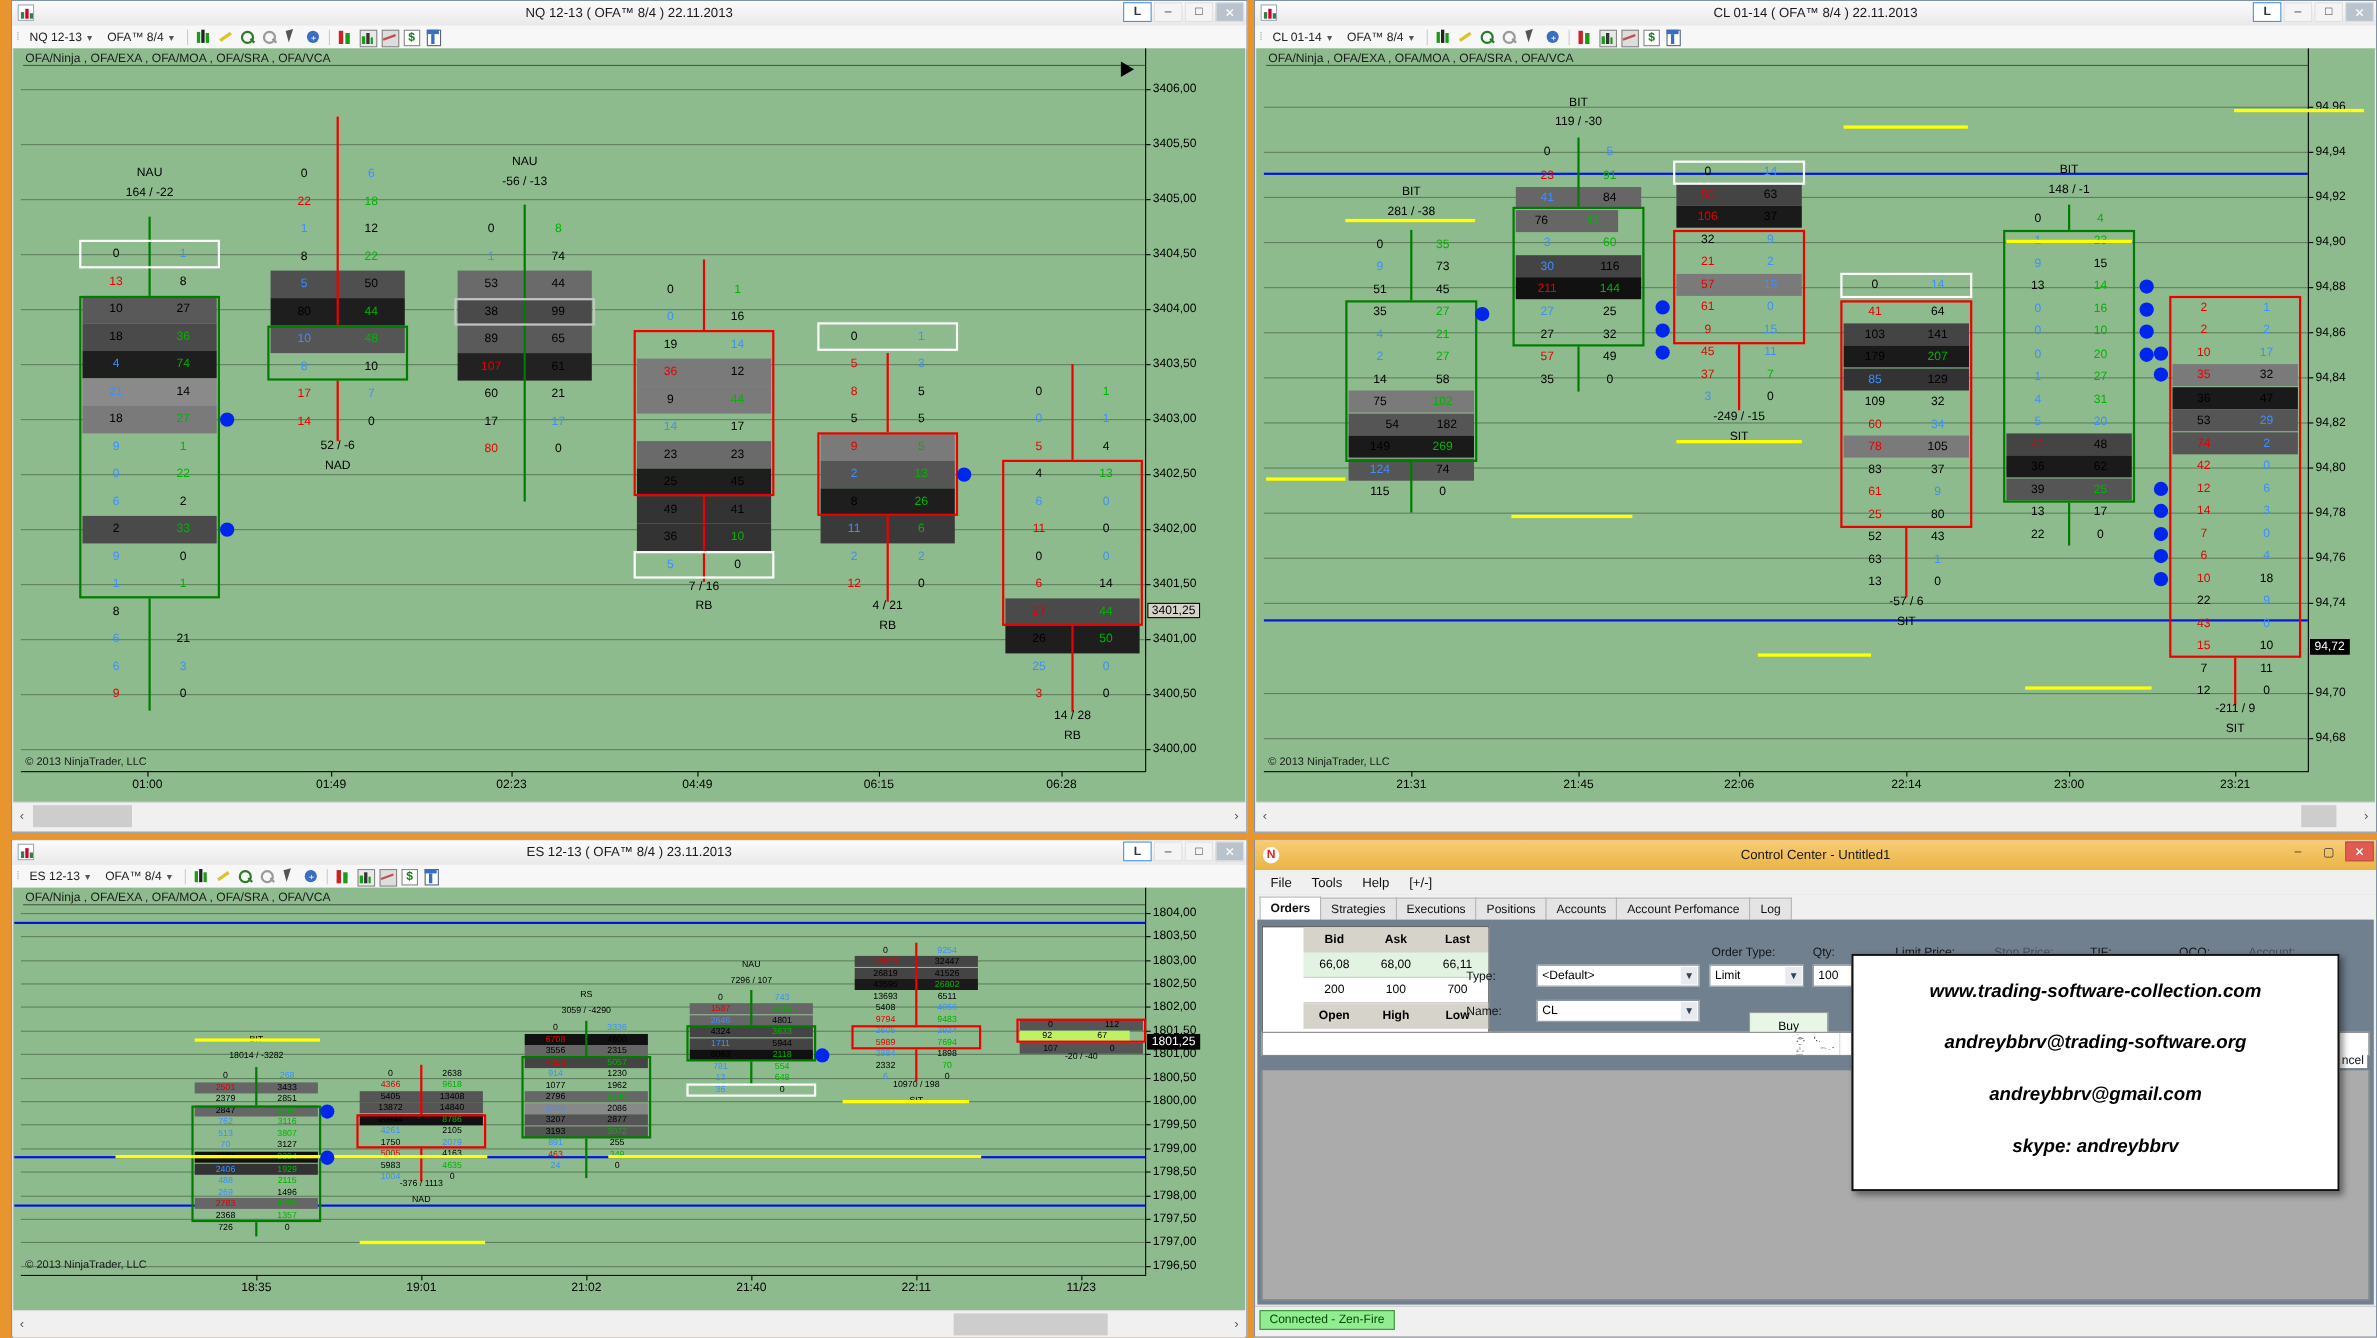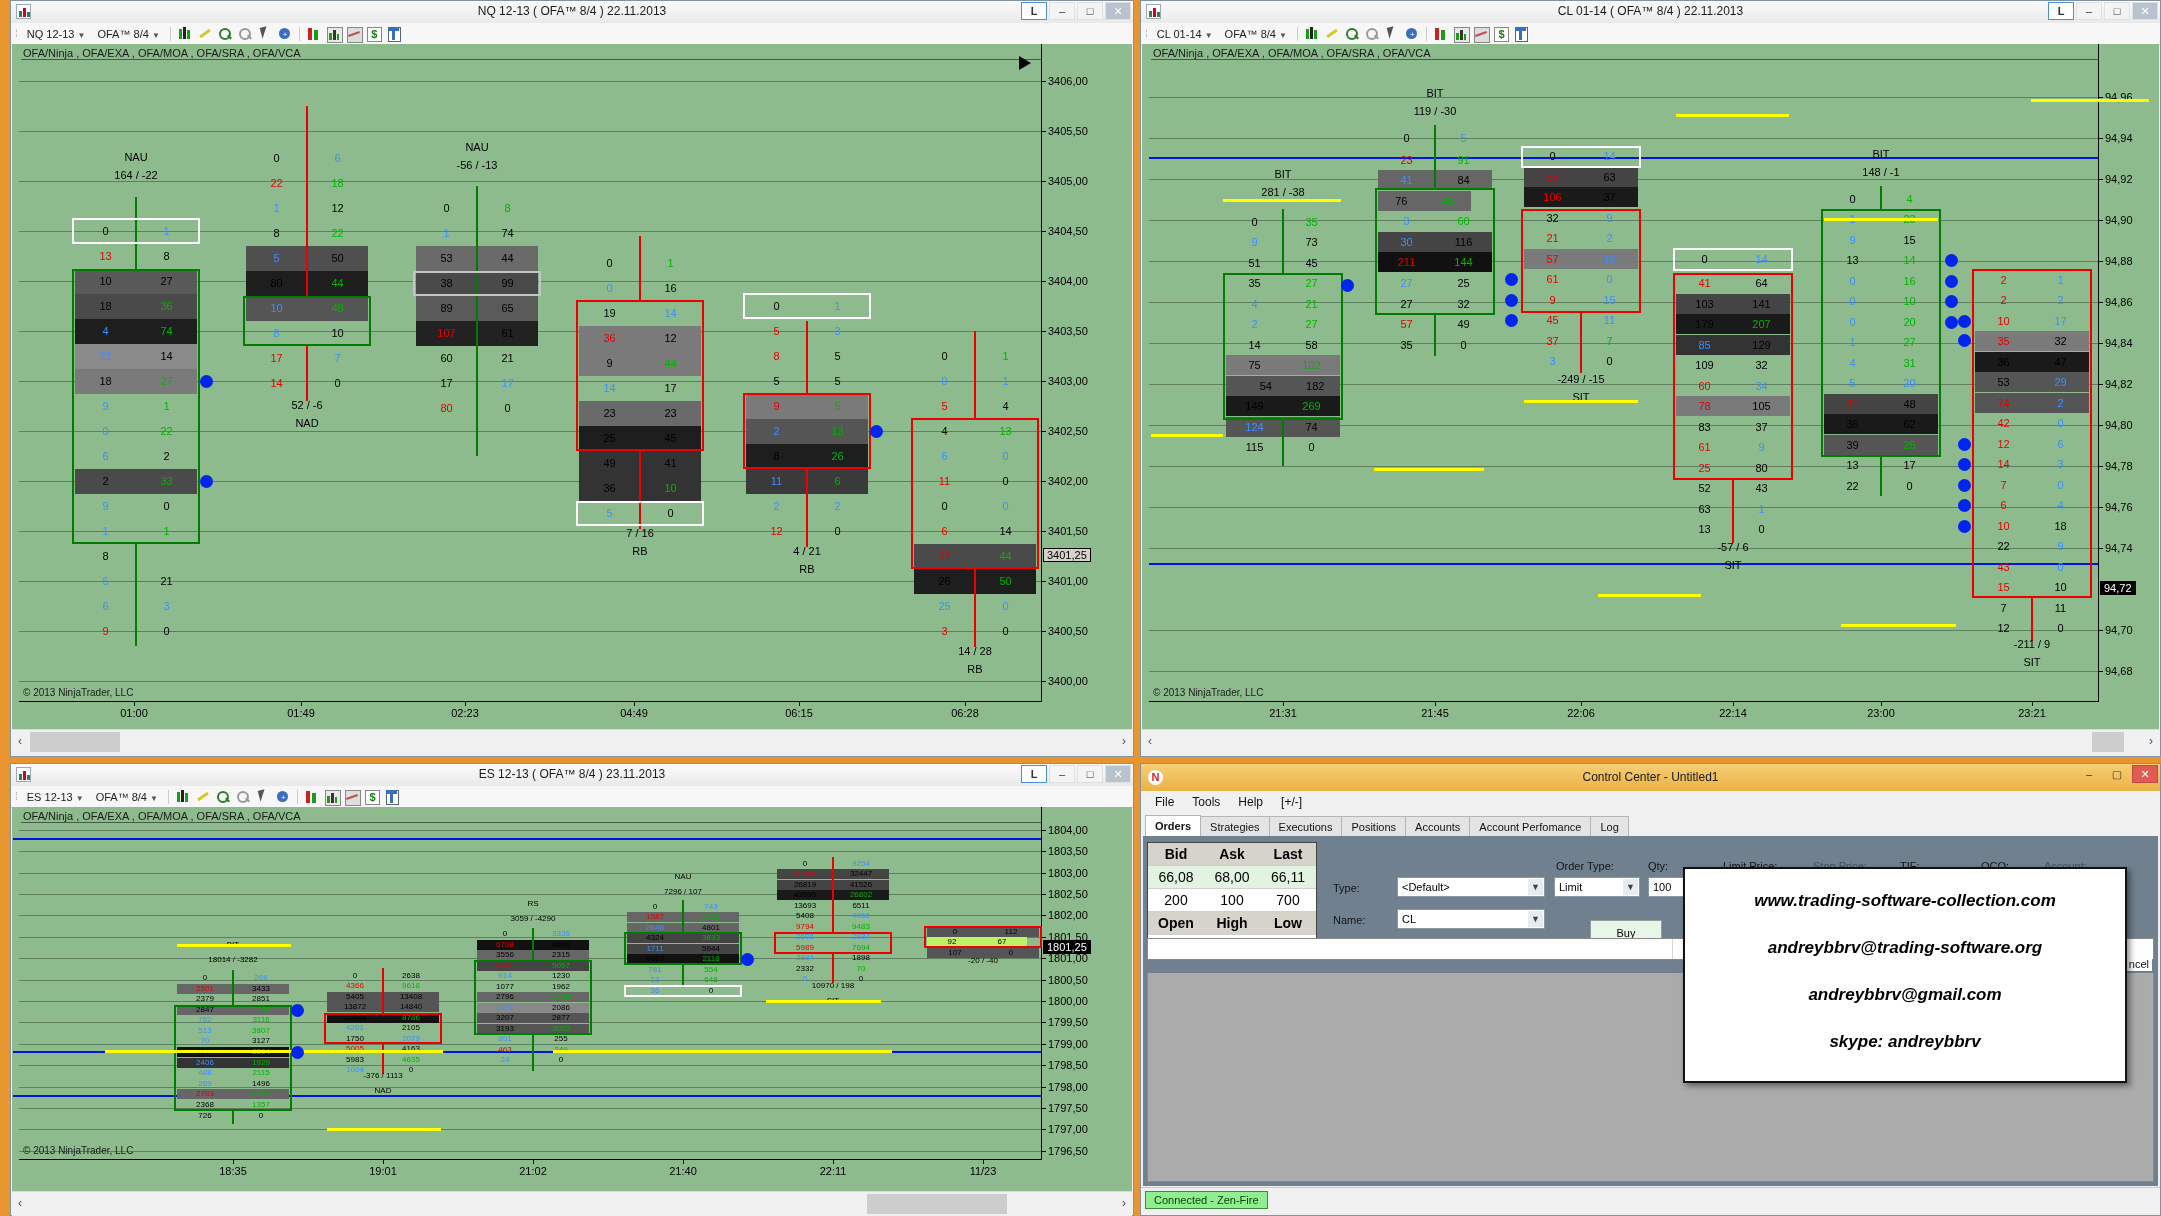--- a/index.html
+++ b/index.html
@@ -44,21 +44,21 @@
   .sthumb{position:absolute;top:2px;height:20px;background:#cdcdcd;}
   
   #cc .cc-title{position:absolute;left:0;top:0;right:0;height:27px;background:linear-gradient(#f8cd74,#eab345);}
   #cc .cc-title .title{position:absolute;left:0;right:0;top:6px;text-align:center;font-size:12px;color:#1a1a1a;}
   #cc .ntlogo{position:absolute;left:7px;top:6px;width:15px;height:15px;border-radius:8px;background:#fff;color:#d22;font-weight:bold;font-size:11px;text-align:center;line-height:15px;}
   .menubar{position:absolute;left:0;top:27px;right:0;height:22px;background:#f0f0f0;border-bottom:1px solid #d9d9d9;display:flex;gap:18px;padding-left:14px;align-items:center;font-size:12px;color:#111;}
   .tabstrip{position:absolute;left:0;top:49px;right:0;height:23px;background:#f0f0f0;display:flex;align-items:flex-end;padding-left:4px;}
   .cctab{font-size:11px;color:#111;padding:4px 9px 3px;border:1px solid #b5b5b5;border-bottom:none;background:#e4e4e4;margin-right:-1px;}
   .cctab.active{background:#fff;position:relative;top:1px;padding-bottom:5px;font-weight:bold;}
   .ccbody{position:absolute;left:2px;top:72px;right:2px;bottom:29px;background:#71808f;}
-  .mkt{position:absolute;left:4px;top:6px;width:168px;border:1px solid #444;background:#fff;font-size:14px;}
+  .mkt{position:absolute;left:4px;top:6px;width:168px;border:1px solid #444;background:#fff;font-size:11px;padding-left:37px;}
   .mkt .mrow{display:flex;height:22px;line-height:22px;text-align:center;border-bottom:1px solid #cfcfcf;}
   .mkt .mrow span{flex:1;}
   .mkt .hdr{background:#d6d3cb;font-weight:bold;}
   .mkt .grn{background:#e2f3e2;}
   .lbl{position:absolute;font-size:11px;color:#101418;white-space:nowrap;}
   .lbl.dim{color:#45505c;}
   .sel{position:absolute;height:20px;background:#fff;border:1px solid #8a97a3;font-size:11px;line-height:18px;padding-left:4px;box-sizing:border-box;}
   .sel .car{position:absolute;right:1px;top:1px;bottom:1px;width:15px;background:#e7ebef;color:#345;font-size:9px;text-align:center;line-height:16px;}
   .inp{position:absolute;height:20px;background:#fff;border:1px solid #8a97a3;font-size:11px;line-height:18px;padding-left:4px;box-sizing:border-box;}
   .buybtn{position:absolute;width:70px;height:26px;background:#e8f6e8;border:1px solid #9a9a9a;font-size:11px;text-align:center;line-height:24px;}

